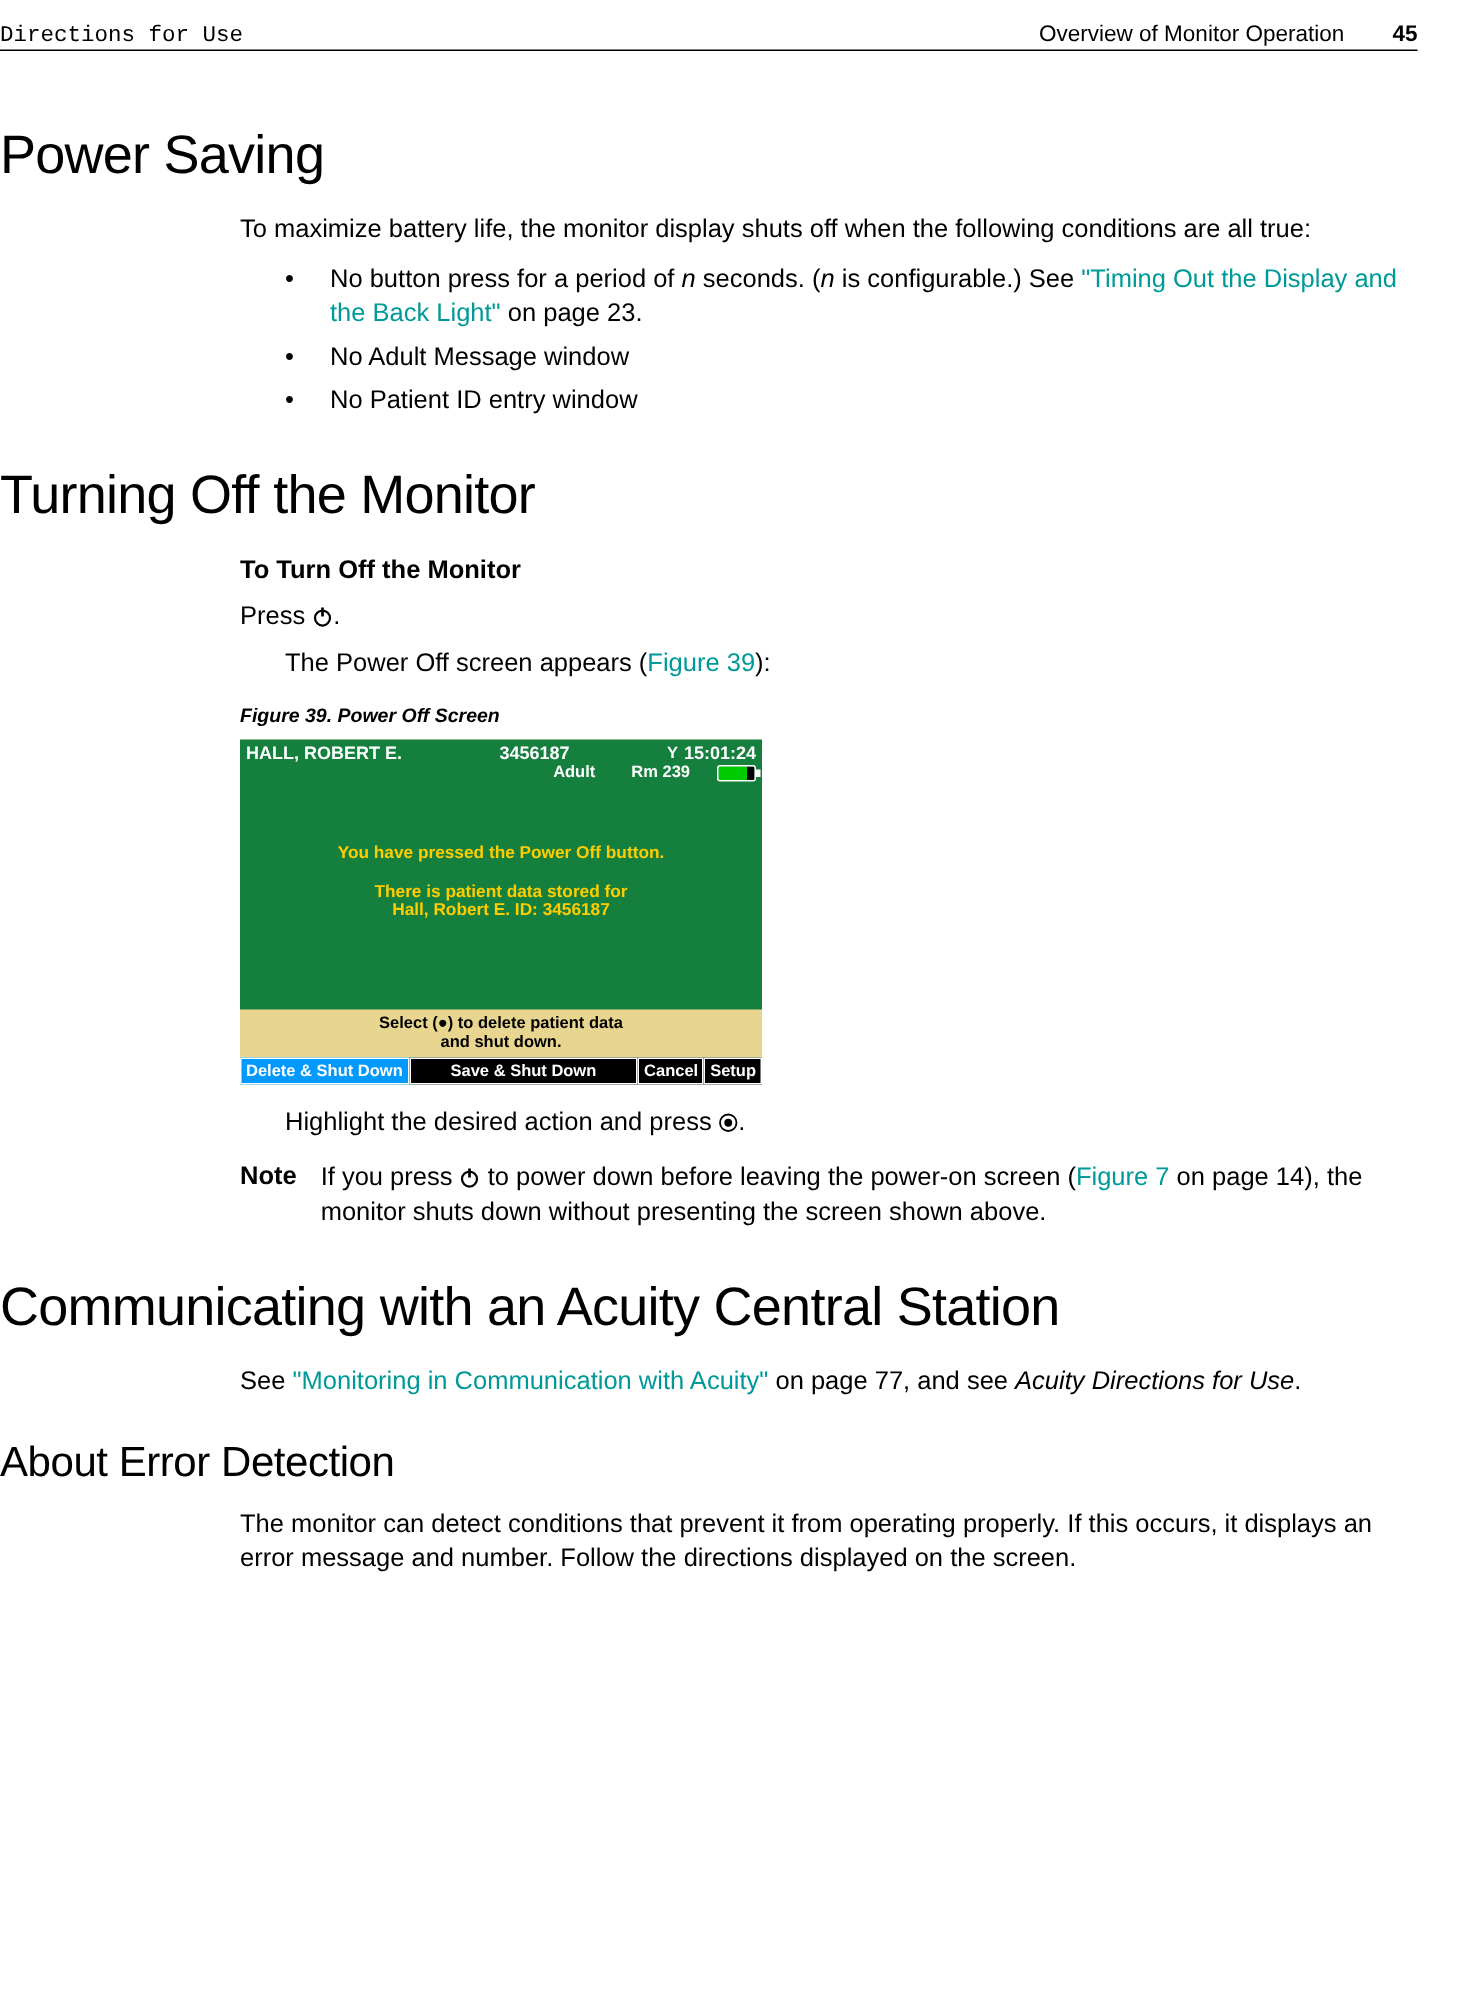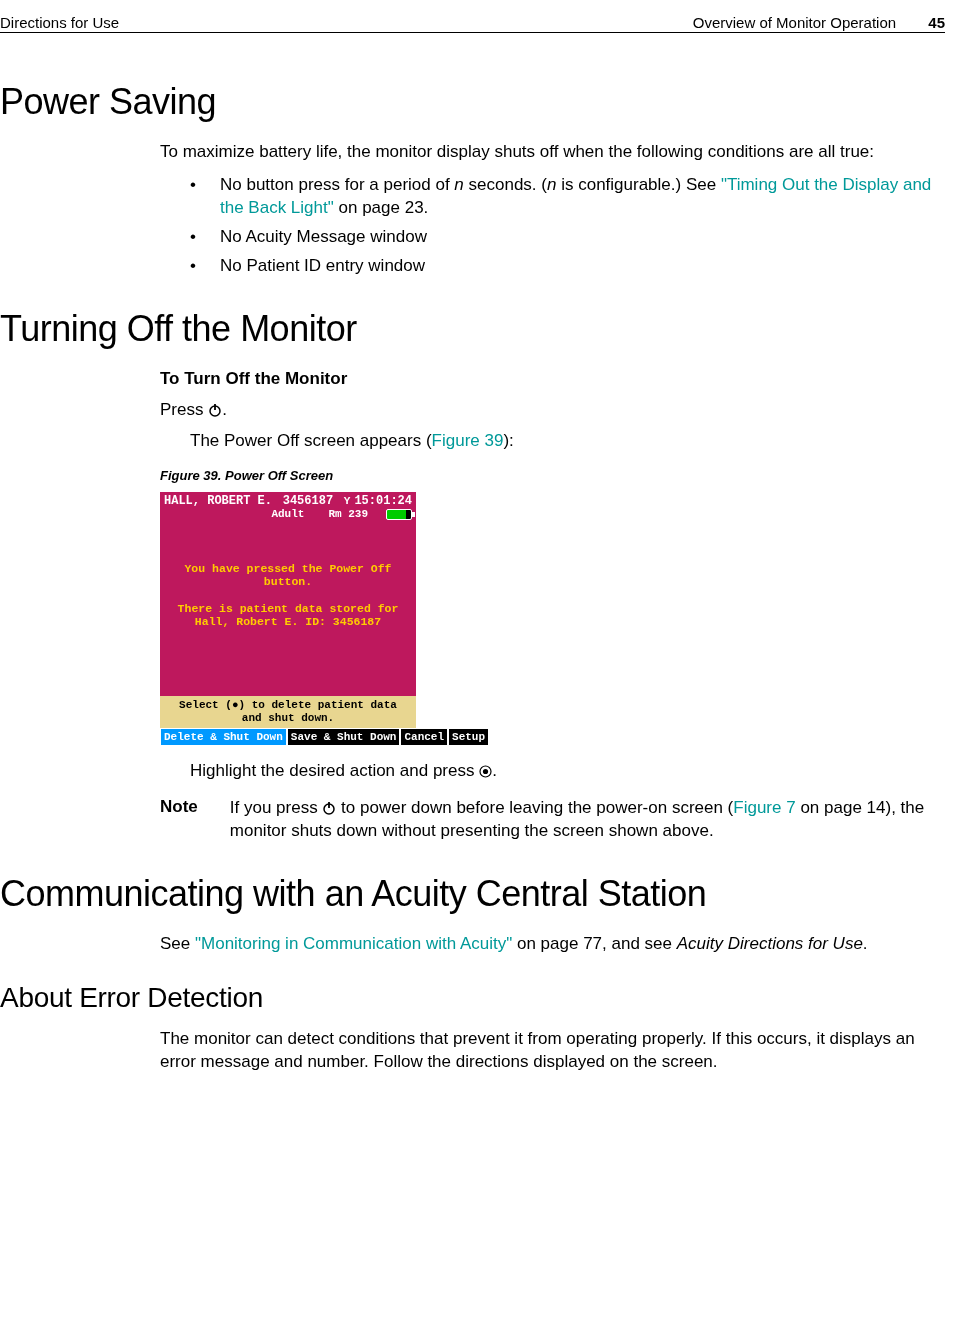--- a/index.html
+++ b/index.html
@@ -19,20 +19,21 @@
       display: flex;
       justify-content: space-between;
       align-items: baseline;
       border-bottom: 1px solid #000;
       padding: 2px 0 1px 0;
       margin-bottom: 48px;
     }
     .header-left {
       font-size: 15px;
       font-weight: 300;
+      font-family: Liberation Mono, monospace;
     }
     .header-right {
       font-size: 15px;
       font-weight: 300;
       margin-top: 12px;
     }
     .header-right .page-num {
       font-weight: 700;
       margin-left: 28px;
     }
@@ -84,43 +85,43 @@
       margin: 14px 0 8px 0;
     }
     .caption {
       font-weight: 700;
       font-size: 13px;
       margin: 14px 0 8px 0;
       font-style: italic;
     }
     .note-row {
       display: flex;
-      gap: 32px;
+      gap: 16px;
       margin: 14px 0;
     }
     .note-label {
       font-weight: 700;
       font-size: 17px;
       flex: 0 0 auto;
     }
     .note-text {
       font-size: 17px;
       line-height: 1.35;
     }
     .step-indent {
       margin-left: 30px;
     }
     svg.inline-icon {
       vertical-align: -2px;
     }
     
     .monitor {
-      width: 256px;
-      background: #be185d;
-      font-family: Liberation Mono, monospace;
+      width: 348px;
+      background: #15803d;
+      font-family: Liberation Sans, sans-serif;
       font-size: 11px;
       color: #fff;
       margin: 4px 0 14px 0;
     }
     .mon-header {
       display: flex;
       justify-content: space-between;
       align-items: center;
       padding: 2px 4px 0 4px;
       font-weight: 700;
@@ -164,21 +165,20 @@
     .mon-body .line2 { color: #ffcc00; font-size: 11.5px; }
     .mon-body .line3 { color: #ffcc00; font-size: 11.5px; }
     .mon-prompt {
       background: #e8d690;
       color: #000;
       text-align: center;
       font-weight: 700;
       font-size: 11px;
       padding: 3px 0;
       line-height: 1.2;
-      margin-top: 24px;
     }
     .mon-buttons {
       display: flex;
       font-size: 11px;
       font-weight: 700;
     }
     .mon-btn {
       border: 1px solid #fff;
       padding: 2px 3px;
       text-align: center;
@@ -204,21 +204,21 @@
     </span>
   </div>
 
   <h1>Power Saving</h1>
   <div class="indent">
     <p>To maximize battery life, the monitor display shuts off when the following conditions are all true:</p>
     <ul class="bullets">
       <li>
         <span>No button press for a period of </span><span class="ital">n</span><span> seconds. (</span><span class="ital">n</span><span> is configurable.) See </span><span class="link">"Timing Out the Display and the Back Light"</span><span> on page 23.</span>
       </li>
-      <li>No Acuity Message window</li>
+      <li>No Adult Message window</li>
       <li>No Patient ID entry window</li>
     </ul>
   </div>
 
   <h1>Turning Off the Monitor</h1>
   <div class="indent">
     <p class="bold-sub">To Turn Off the Monitor</p>
     <p>
       <span>Press </span><svg class="inline-icon" width="14" height="14" viewBox="0 0 14 14">
           <circle cx="7" cy="8" r="5" fill="none" stroke="#000" stroke-width="1.5"></circle>

